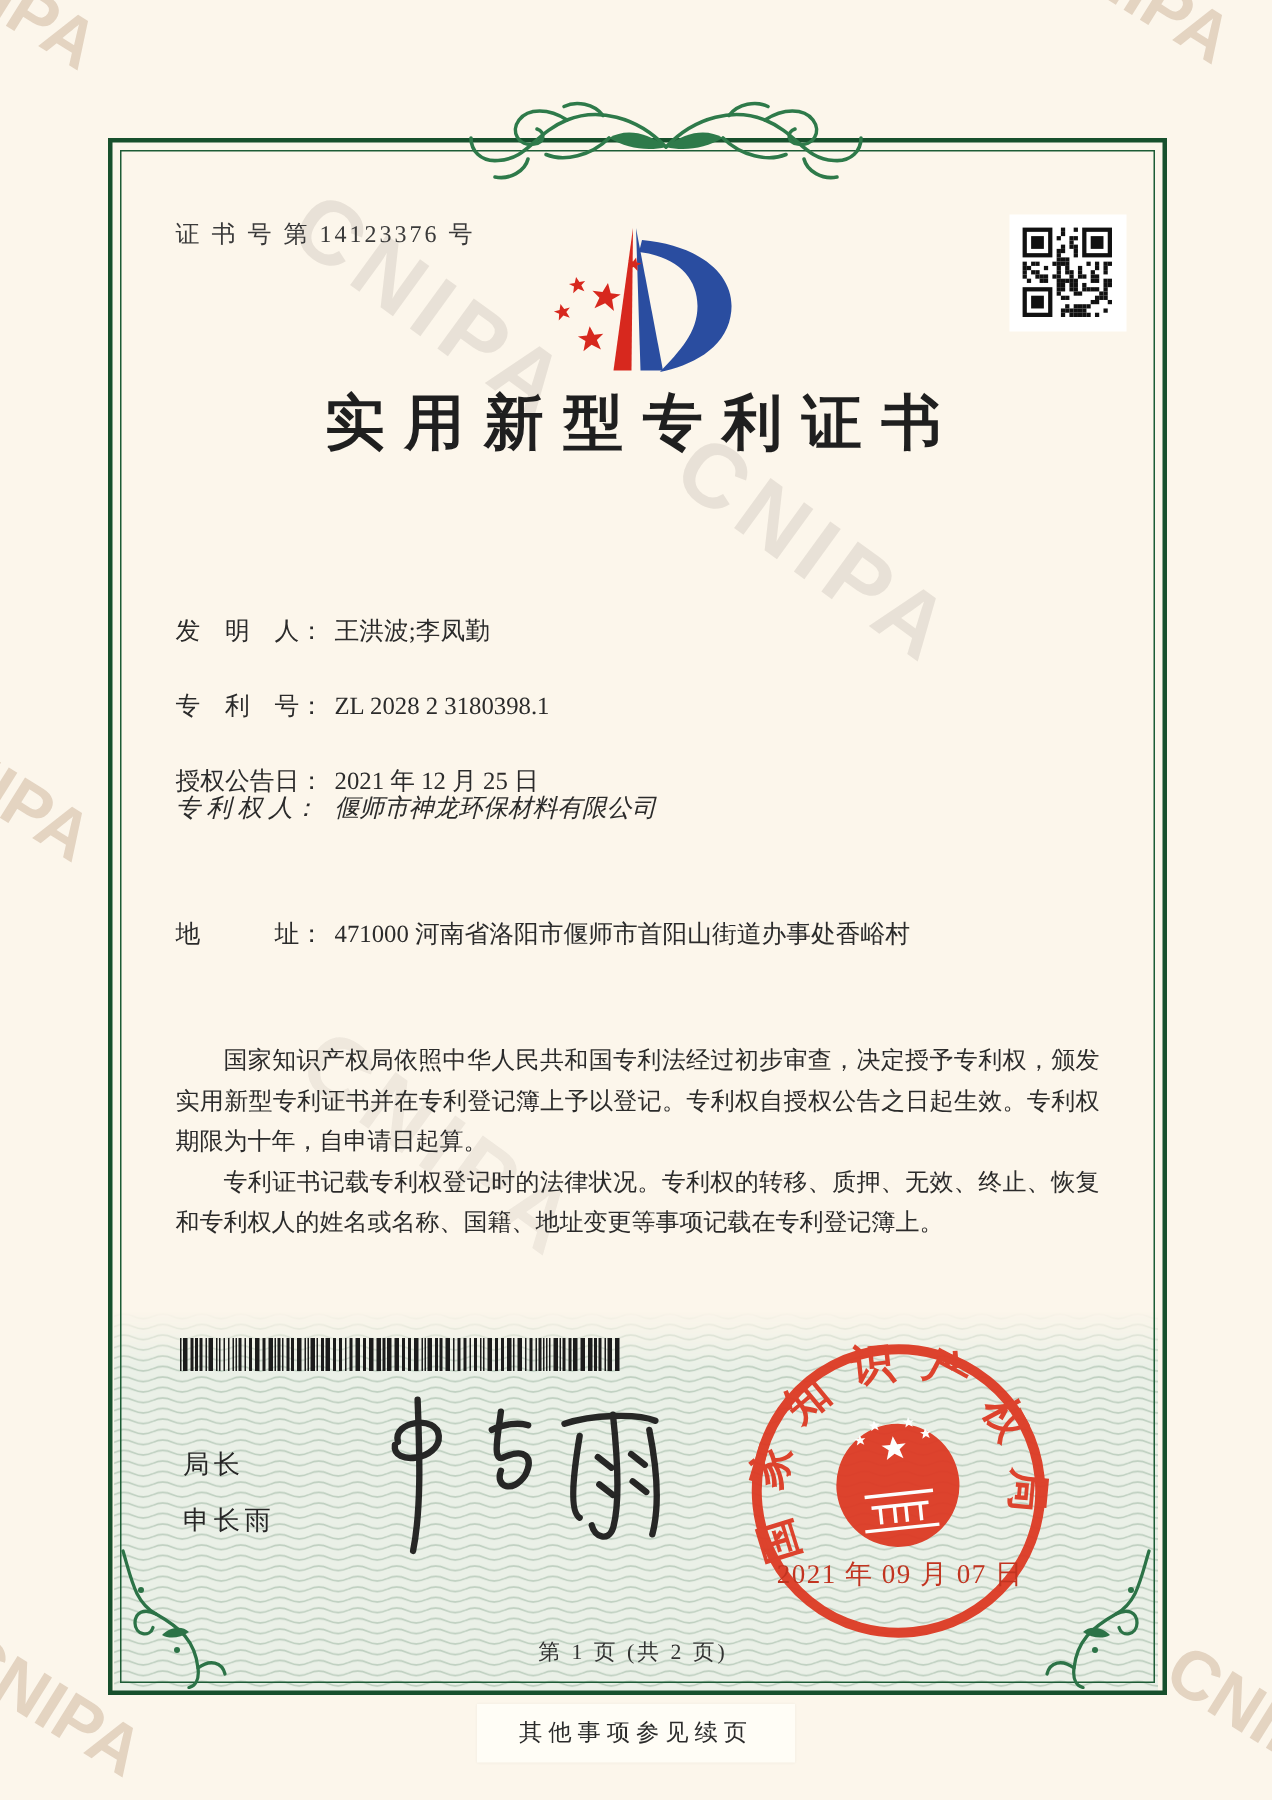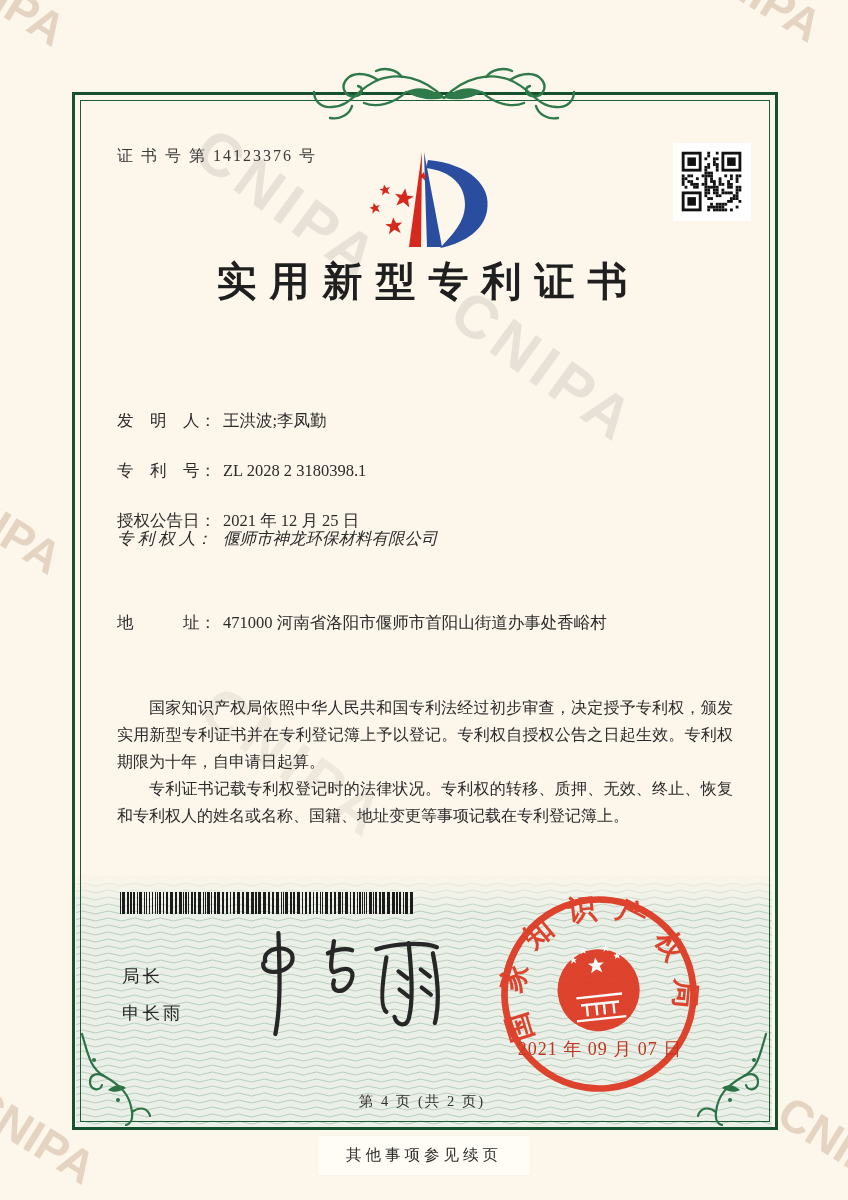--- a/index.html
+++ b/index.html
@@ -339,16 +339,16 @@
       <g stroke="#ffffff" stroke-width="2.4" fill="none">
         <path d="M86,112 H134"></path>
         <path d="M90,120 H130"></path>
         <path d="M96,120 V132 M106,120 V132 M114,120 V132 M124,120 V132"></path>
         <path d="M84,136 H136"></path>
       </g>
     </g>
   </svg>
   <div class="seal-date">2021 年 09 月 07 日</div>
 
-  <div class="page-num">第 4 页 (共 2 页)</div>
+  <div class="page-num">第 1 页 (共 2 页)</div>
   <div class="note-box">其他事项参见续页</div>
 
 </div>
 
 </body></html>

